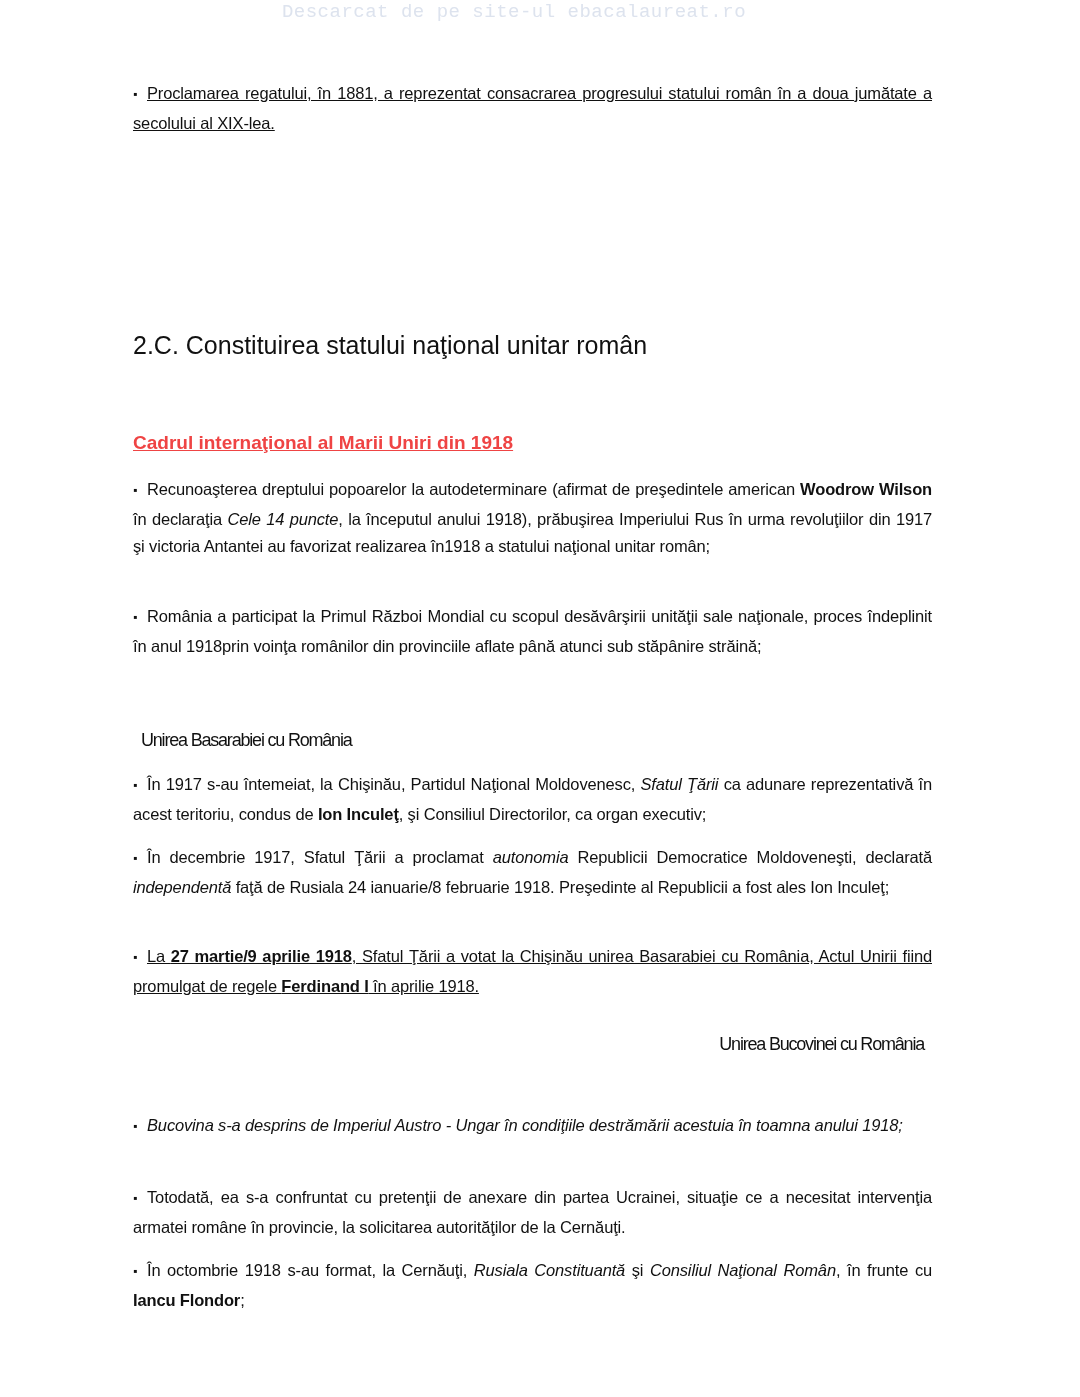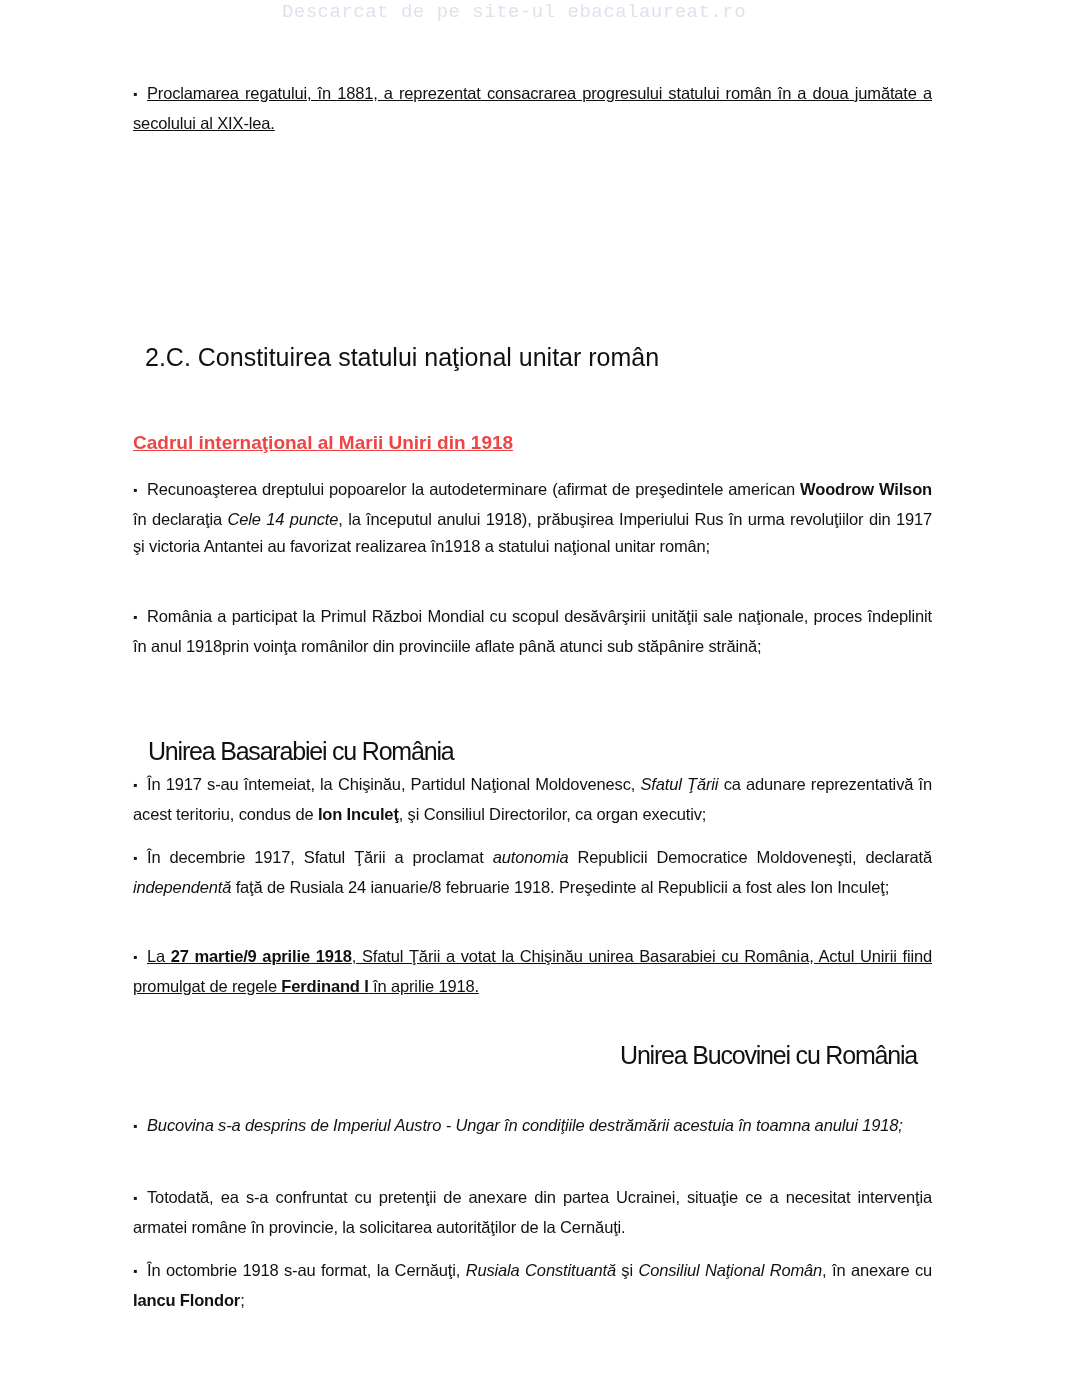--- a/index.html
+++ b/index.html
@@ -13,29 +13,29 @@
   .para {
     font-family:"Liberation Sans","DejaVu Sans", sans-serif; font-size:16.5px;
     line-height:27.5px; text-align:justify; margin:0; letter-spacing:-0.15px;
   }
   .para .bullet { display:inline-block; width:14px; font-size:12px; position:relative; top:-1px; }
   .para b { font-weight:bold; }
   .para i { font-style:italic; }
   .para.ul .u { text-decoration:underline; }
   .h1 {
     font-family:"Liberation Sans","DejaVu Sans", sans-serif; font-size:25px; font-weight:normal;
-    margin:12px; color:#111;
+    margin:0; color:#111;
   }
   .h2 {
     font-family:"Liberation Sans","DejaVu Sans", sans-serif; font-size:19px; font-weight:bold;
     text-decoration:underline; margin:0; color:#ef4444;
   }
   .h3 {
-    font-family:"Liberation Sans","DejaVu Sans", sans-serif; font-size:25px; font-weight:normal;
-    margin:15px; color:#111; letter-spacing:-1.2px;
+    font-family:"Liberation Sans","DejaVu Sans", sans-serif; font-size:18px; font-weight:normal;
+    margin:8px; color:#111; letter-spacing:-1.2px;
   }
 </style>
 </head>
 <body>
 
 <div class="watermark">Descarcat de pe site-ul ebacalaureat.ro</div>
 
 <div class="block" style="top:80px;text-decoration:underline;">
   <p class="para"><span class="bullet">▪</span><span><span>Proclamarea regatului, în 1881, a reprezentat consacrarea progresului statului român în a doua jumătate a secolului al XIX-lea.</span></span></p>
 </div>
@@ -70,14 +70,14 @@
 <div class="block" style="top:1026px;text-align:right;">
   <h3 class="h3">Unirea Bucovinei cu România</h3>
 </div>
 <div class="block" style="top:1112px;font-style:italic;">
   <p class="para"><span class="bullet">▪</span><span><span>Bucovina s-a desprins de Imperiul Austro - Ungar în condiţiile destrămării acestuia în toamna anului 1918;</span></span></p>
 </div>
 <div class="block" style="top:1184px;">
   <p class="para"><span class="bullet">▪</span><span><span>Totodată, ea s-a confruntat cu pretenţii de anexare din partea Ucrainei, situaţie ce a necesitat intervenţia armatei române în provincie, la solicitarea autorităţilor de la Cernăuţi.</span></span></p>
 </div>
 <div class="block" style="top:1257px;">
-  <p class="para"><span class="bullet">▪</span><span><span>În octombrie 1918 s-au format, la Cernăuţi, </span><i>Rusiala Constituantă</i><span> şi </span><i>Consiliul Naţional Român</i><span>, în anexare cu </span><b>Iancu Flondor</b><span>;</span></span></p>
+  <p class="para"><span class="bullet">▪</span><span><span>În octombrie 1918 s-au format, la Cernăuţi, </span><i>Rusiala Constituantă</i><span> şi </span><i>Consiliul Naţional Român</i><span>, în frunte cu </span><b>Iancu Flondor</b><span>;</span></span></p>
 </div>
 
 </body></html>

